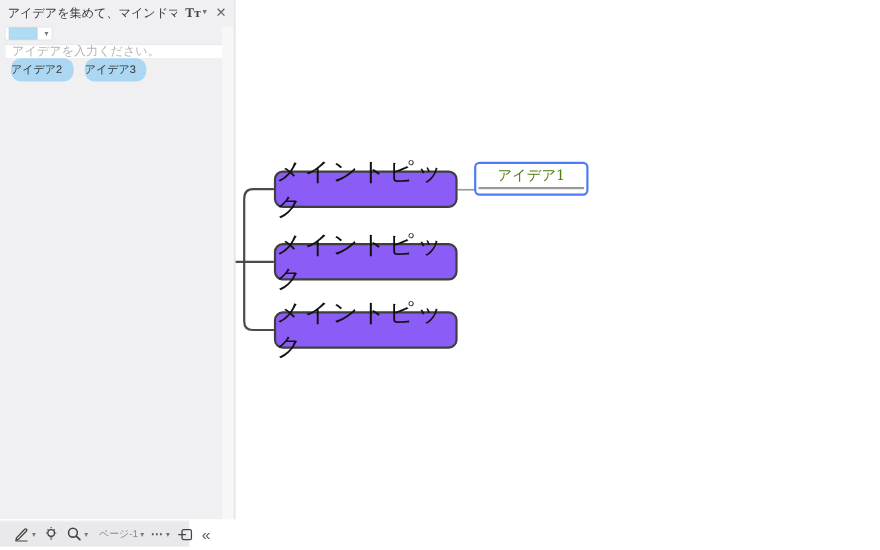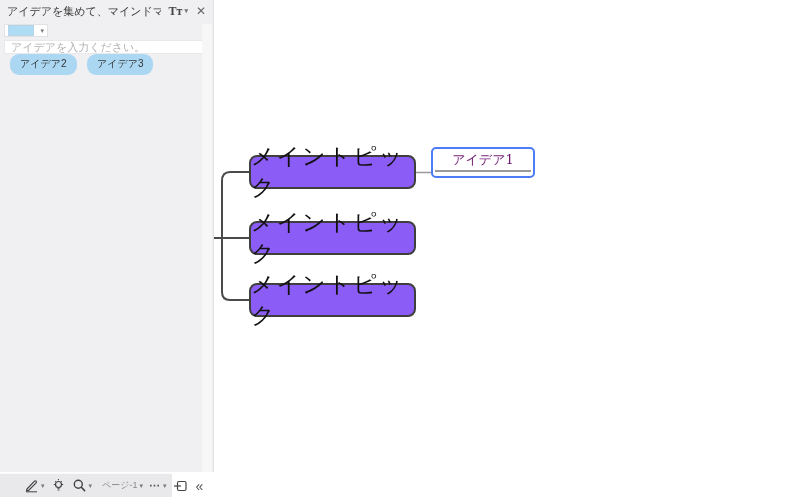--- a/index.html
+++ b/index.html
@@ -17,21 +17,21 @@
     font-family:Liberation Sans, sans-serif;
     font-size:23px; letter-spacing:2px; color:#111; cursor:pointer;
   }
   #topic-1 { top:155px; } #topic-2 { top:221px; } #topic-3 { top:283px; }
 
   .idea-node {
     position:absolute; left:431px; top:147px; width:104px; height:31px; z-index:2;
     background:#fff; border:2px solid #4e7cf6; border-radius:5px;
     display:flex; align-items:center; justify-content:center;
     font-family:"DejaVu Serif","Liberation Serif",serif;
-    font-size:13px; color:#701a75; padding-bottom:6px; cursor:pointer;
+    font-size:13px; color:#4d7c0f; padding-bottom:6px; cursor:pointer;
   }
   .idea-underline {
     position:absolute; left:2px; right:2px; bottom:4px; height:2px;
     background:#9a9a9a;
   }
 
   
   #side-panel {
     position:absolute; left:0; top:0; width:214px; height:472px; z-index:5;
     background:#f0f0f2; border-right:1px solid #e3e3e5;
@@ -58,29 +58,29 @@
   #color-select .caret { margin-left:auto; }
   #idea-input {
     flex:1; height:17px; border:1px solid #e9e9eb; background:#fff;
     font-size:11px; color:#333; padding:0 6px; outline:none;
   }
   #idea-input::placeholder { color:#b3b3b6; }
 
   #tag-row { padding:11px 0 0 10px; }
   .tag-pill {
     display:inline-block; background:#abd7f3; color:#333;
-    font-size:10px; padding:3px 10px 4px 10px; border-radius:9px;
+    font-size:10px; padding:3px 10px 4px 0; border-radius:9px;
     margin-right:6px; cursor:pointer;
   }
 
   
   #bottom-toolbar {
     position:absolute; left:0; top:473px; width:172px; height:24px; z-index:6;
     background:#e9e9eb; border-top:1px solid #fafafa;
-    display:flex; align-items:center; padding:0 22px; gap:2px;
+    display:flex; align-items:center; padding:0 10px; gap:2px;
   }
   .tb-group { display:flex; align-items:center; cursor:pointer; padding:0 2px; color:#444; }
   .tb-icon svg { display:block; }
   #page-indicator { font-size:9px; color:#8a8a8a; margin-left:4px; white-space:nowrap; }
   #more-button { font-size:11px; color:#555; font-weight:bold; letter-spacing:1px; }
   #collapse-button { font-size:14px; color:#555; margin-left:2px; }
 </style>
 </head>
 <body>
 

